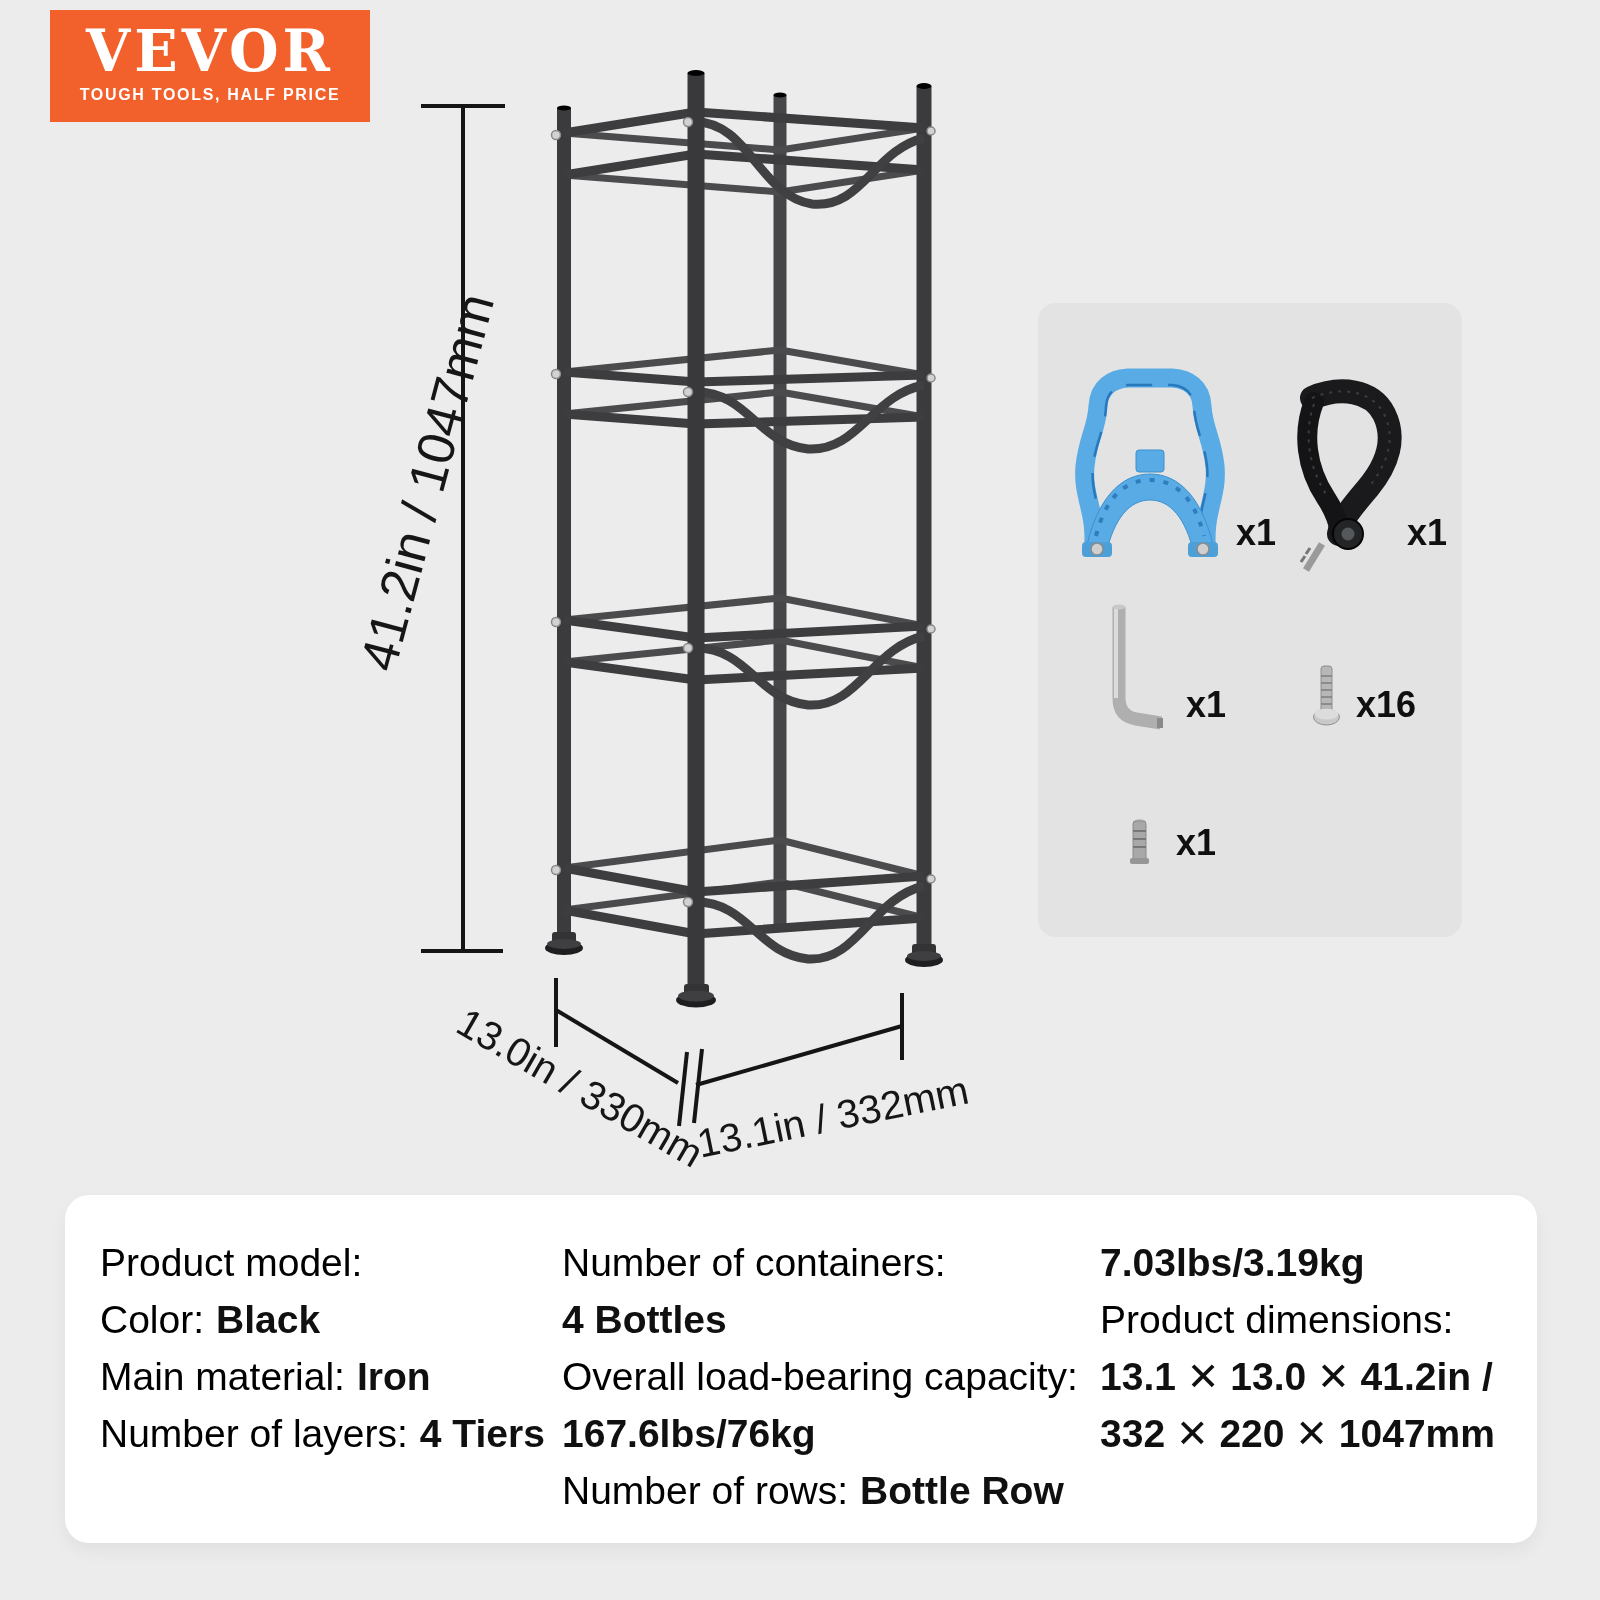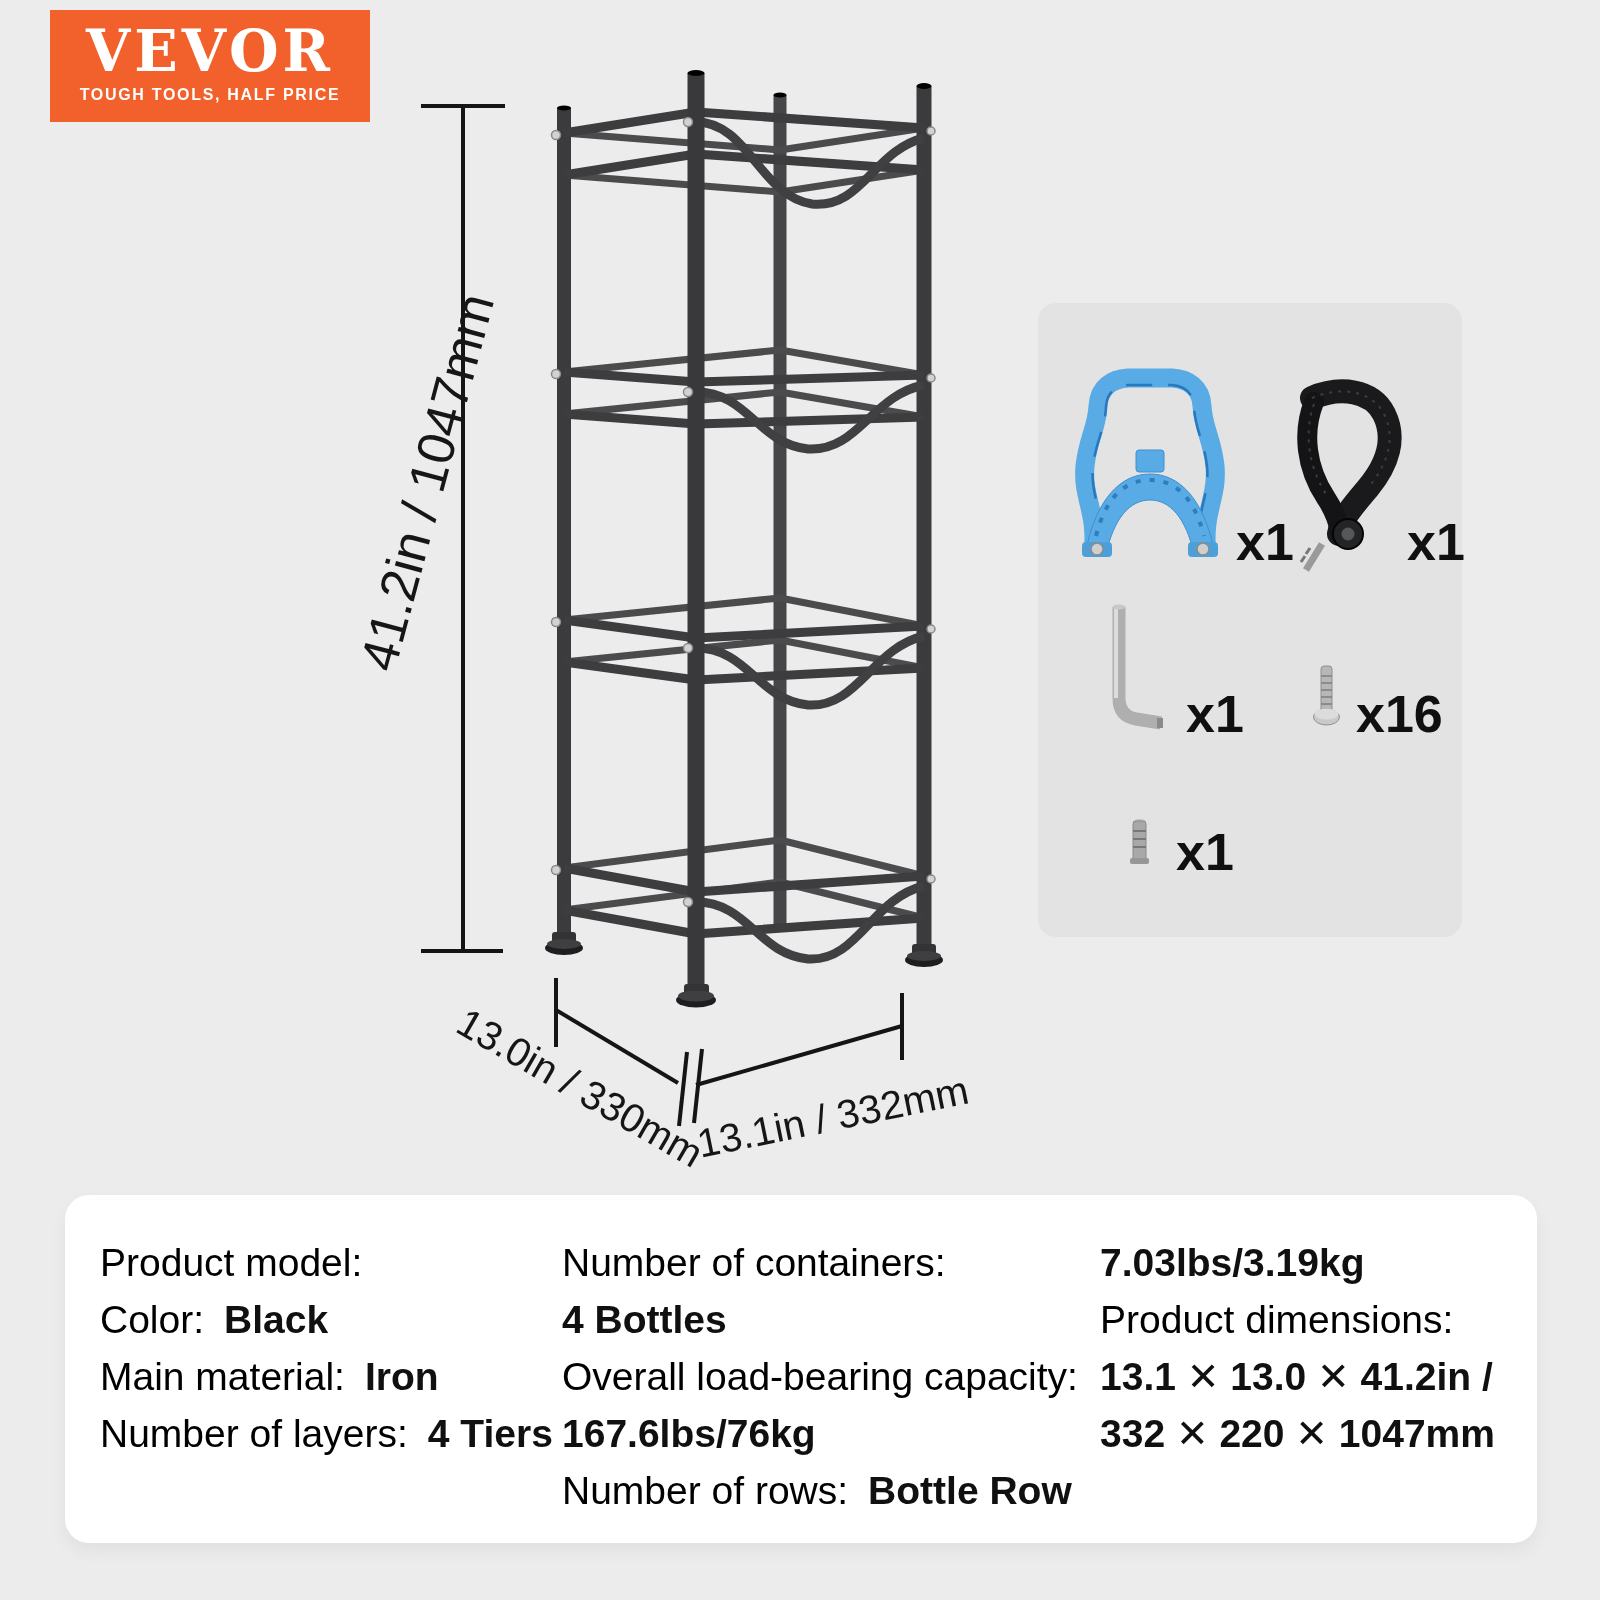--- a/index.html
+++ b/index.html
@@ -31,42 +31,42 @@
   }
   .dim-height{left:427px;top:482px;font-size:52px;transform:translate(-50%,-50%) rotate(-75deg);}
   .dim-depth{left:580px;top:1088px;transform:translate(-50%,-50%) rotate(30deg);}
   .dim-width{left:833px;top:1117px;transform:translate(-50%,-50%) rotate(-11.5deg);}
   
   .parts-panel{
     position:absolute;left:1038px;top:303px;width:424px;height:634px;
     background:#E3E3E3;border-radius:18px;z-index:1;
   }
   .pcount{
-    position:absolute;font-size:52px;font-weight:700;color:#101010;z-index:3;
+    position:absolute;font-size:36px;font-weight:700;color:#101010;z-index:3;
     white-space:nowrap;
   }
   .pcount-handle{left:1236px;top:512px;}
   .pcount-strap{left:1407px;top:512px;}
   .pcount-wrench{left:1186px;top:684px;}
   .pcount-screw{left:1356px;top:684px;}
   .pcount-anchor{left:1176px;top:822px;}
   
   .spec-panel{
     position:absolute;left:65px;top:1195px;width:1472px;height:348px;
     background:#FFFFFF;border-radius:24px;z-index:1;
     box-shadow:0 8px 18px rgba(0,0,0,0.05);
   }
   .spec-col{position:absolute;z-index:3;font-size:39px;line-height:57px;white-space:nowrap;}
   .spec-col-1{left:100px;top:1234px;}
   .spec-col-2{left:562px;top:1234px;}
   .spec-col-3{left:1100px;top:1234px;}
   .spec-line{height:57px;}
   .lbl{color:#000000;font-weight:400;}
   .val{color:#101010;font-weight:700;}
-  .lbl:not(:empty)+.val{margin-left:20px;}
+  .lbl:not(:empty)+.val{margin-left:12px;}
 </style>
 </head>
 <body>
 
 <div class="stage">
 
   <div class="logo">
     <div class="logo-name">VEVOR</div>
     <div class="logo-tagline">TOUGH TOOLS, HALF PRICE</div>
   </div>

